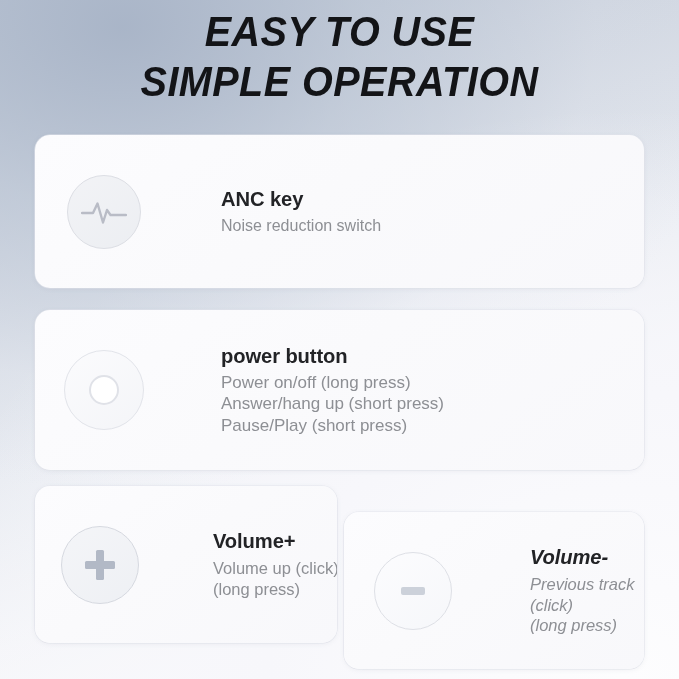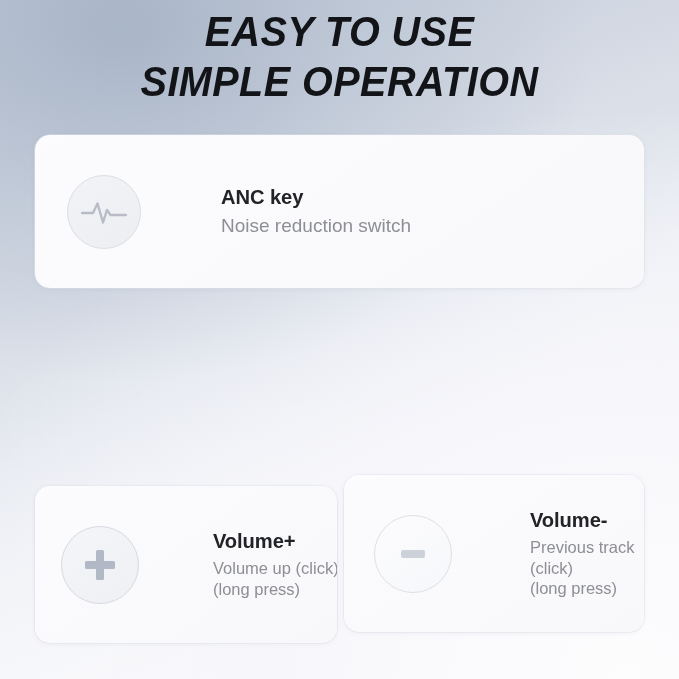--- a/index.html
+++ b/index.html
@@ -53,21 +53,21 @@
     box-shadow: 0 1px 5px rgba(120,130,150,0.10), 0 0 0 0.6px rgba(230,232,238,0.9);
     display: flex;
     align-items: center;
     overflow: hidden;
     gap: 48px;
   }
 
   #card-anc   { left: 35px;  top: 135px; width: 609px; height: 153px; }
   #card-power { left: 35px;  top: 310px; width: 609px; height: 160px; }
   #card-volup { left: 35px;  top: 486px; width: 302px; height: 157px; }
-  #card-voldn { left: 344px; top: 475px; width: 300px; height: 157px; }
+  #card-voldn { left: 344px; top: 512px; width: 300px; height: 157px; font-style: italic; }
 
   
   .icon-wrap {
     flex: 0 0 auto;
     display: flex;
     align-items: center;
     justify-content: center;
   }
   .circle {
     border-radius: 50%;
@@ -151,21 +151,21 @@
   .subline {
     color: #8d8f94;
     font-weight: 400;
     line-height: 1.25;
     white-space: nowrap;
   }
 
   
   #card-anc .icon-wrap   { width: 138px; }
   #card-anc .heading     { font-size: 21px; margin-bottom: 4px; }
-  #card-anc .subline     { font-size: 19px; }
+  #card-anc .subline     { font-size: 16px; }
 
   #card-power .icon-wrap { width: 138px; }
   #card-power .heading   { font-size: 21px; margin-bottom: 3px; }
   #card-power .subline   { font-size: 17px; }
 
   #card-volup .icon-wrap, #card-voldn .icon-wrap { width: 130px; }
   #card-volup .heading, #card-voldn .heading { font-size: 21px; margin-bottom: 4px; }
   #card-volup .subline, #card-voldn .subline { font-size: 16.5px; }
 
   #card-voldn .icon-wrap { width: 138px; }
@@ -187,20 +187,33 @@
           <path d="M1 16 H12 L16.5 6.5 L22 25.5 L26 13 L29.5 18 H45"></path>
         </svg>
       </div>
     </div>
     <div class="txt">
       <div class="heading">ANC key</div>
       <div class="subline">Noise reduction switch</div>
     </div>
   </div>
 
+  <div class="card" id="card-power">
+    <div class="icon-wrap">
+      <div class="circle power">
+        <div class="donut-inner"></div>
+      </div>
+    </div>
+    <div class="txt">
+      <div class="heading">power button</div>
+      <div class="subline">Power on/off (long press)</div>
+      <div class="subline">Answer/hang up (short press)</div>
+      <div class="subline">Pause/Play (short press)</div>
+    </div>
+  </div>
 
   <div class="card" id="card-volup">
     <div class="icon-wrap">
       <div class="circle vol">
         <div class="plus"></div>
       </div>
     </div>
     <div class="txt">
       <div class="heading">Volume+</div>
       <div class="subline">Volume up (click)</div>

